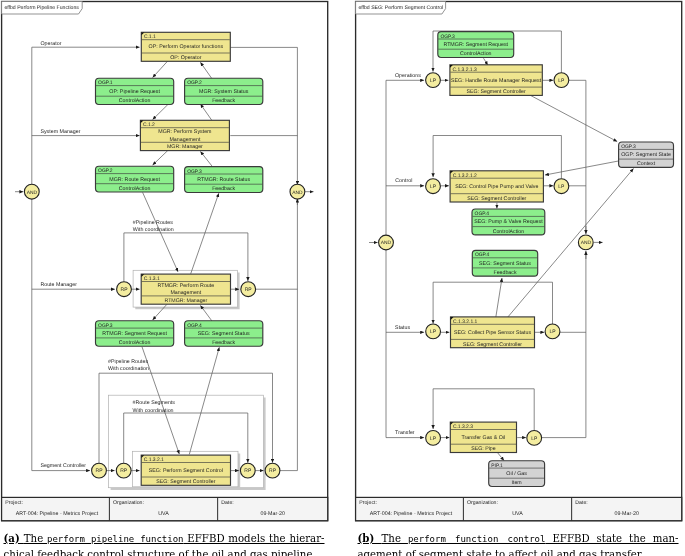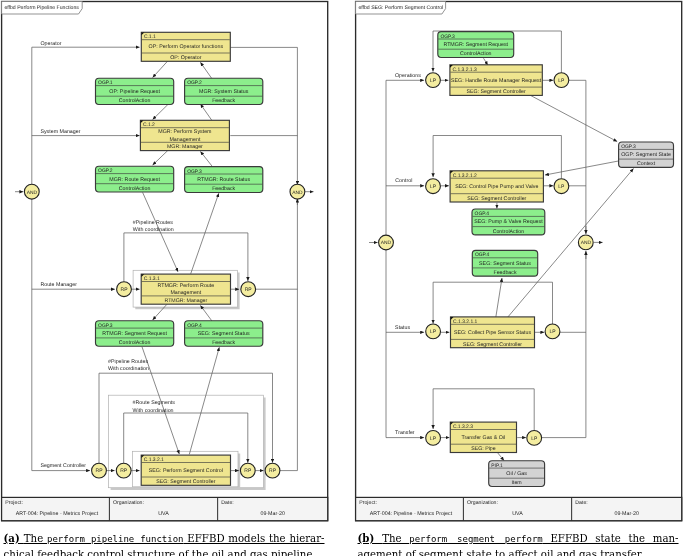--- a/index.html
+++ b/index.html
@@ -398,16 +398,16 @@
           <circle cx="534.2" cy="437.9" r="7.4" fill="#f4eda0" stroke="#222" stroke-width="1.1"></circle>
           <text x="534.2" y="439.7" font-size="5" text-anchor="middle" fill="#2a2a20">LP</text>
         </g>
       </g>
     </svg>
   <div class="cap" id="cap-a" style="left: 3.5px; top: 529.5px; width: 321px;">
       <div class="line1"><span class="lbl">(a) </span><span>The </span><span class="tt">perform pipeline function</span><span> EFFBD models the hierar-</span></div>
       <div class="line2"><span>chical feedback control structure of the oil and gas pipeline.</span></div>
     </div>
   <div class="cap" id="cap-b" style="left: 357.5px; top: 529.5px; width: 321px;">
-      <div class="line1"><span class="lbl">(b) </span><span>The </span><span class="tt">perform segment perform</span><span> EFFBD state the man-</span></div>
+      <div class="line1"><span class="lbl">(b) </span><span>The </span><span class="tt">perform function control</span><span> EFFBD state the man-</span></div>
       <div class="line2"><span>agement of segment state to affect oil and gas transfer.</span></div>
     </div>
 </div>
 
 </body></html>

